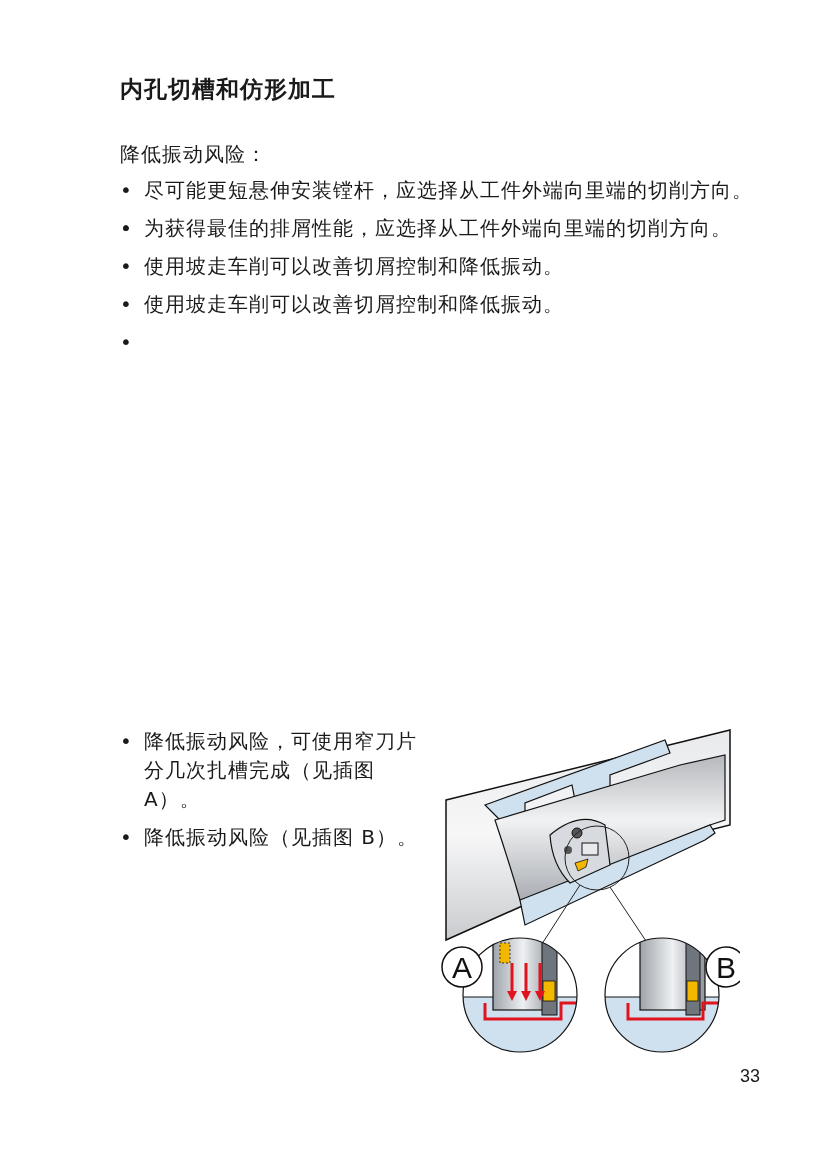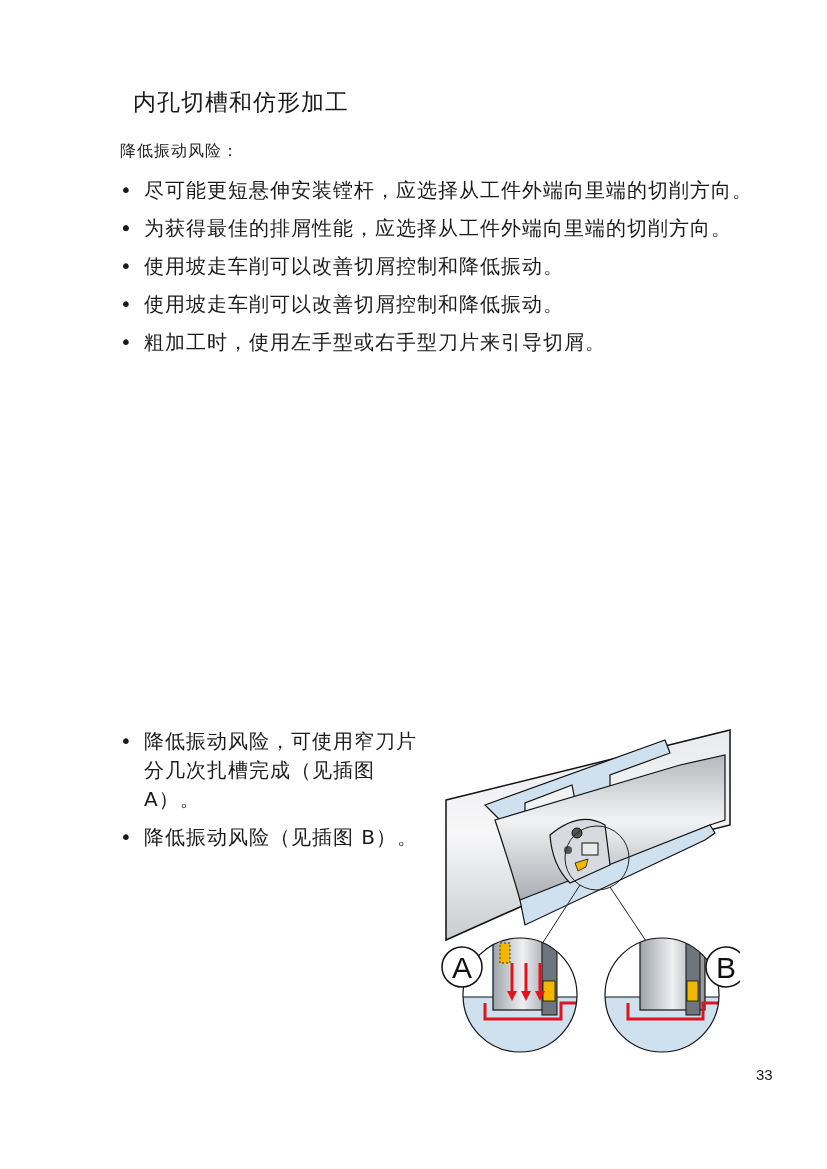--- a/index.html
+++ b/index.html
@@ -1,40 +1,40 @@
 <!DOCTYPE html>
 <html><head>
 <meta charset="utf-8">
 <style>
   html, body { margin: 0; padding: 0; background: #ffffff; }
   body { width: 827px; height: 1169px; position: relative; overflow: hidden;
          font-family: "DejaVu Sans", "Liberation Sans", sans-serif; color: #1a1a1a; }
-  .title { position: absolute; left: 120px; top: 74px; font-size: 23px; letter-spacing: 1px; margin: 13px; font-weight: normal; }
-  .intro { position: absolute; left: 120px; top: 141px; font-size: 16px; letter-spacing: 1px; }
+  .title { position: absolute; left: 120px; top: 74px; font-size: 23px; letter-spacing: 1px; margin: 0; font-weight: bold; }
+  .intro { position: absolute; left: 120px; top: 141px; font-size: 20px; letter-spacing: 1px; }
   .list { position: absolute; left: 120px; margin: 0; padding: 0; list-style: none; font-size: 20px; letter-spacing: 1px; line-height: 29px; }
   .list li { position: relative; padding-left: 24px; margin-bottom: 9px; }
   .list li .bullet { position: absolute; left: 0; top: 0; }
   .list1 { top: 176px; width: 640px; }
   .list2 { top: 727px; width: 310px; }
-  .pagenum { position: absolute; left: 756px; top: 1066px; font-size: 15px; font-family: "Liberation Sans", sans-serif; }
+  .pagenum { position: absolute; left: 740px; top: 1066px; font-size: 18px; font-family: "Liberation Sans", sans-serif; }
   .figure { position: absolute; left: 440px; top: 725px; width: 300px; height: 330px; }
 </style>
 </head>
 <body>
 
 <h1 class="title">内孔切槽和仿形加工</h1>
 <div class="intro">降低振动风险：</div>
 
 <ul class="list list1">
   <li><span class="bullet">•</span><span>尽可能更短悬伸安装镗杆，应选择从工件外端向里端的切削方向。</span></li>
   <li><span class="bullet">•</span></li>
   <li><span class="bullet">•</span><span>为获得最佳的排屑性能，应选择从工件外端向里端的切削方向。</span></li>
   <li><span class="bullet">•</span><span>使用坡走车削可以改善切屑控制和降低振动。</span></li>
   <li><span class="bullet">•</span><span>使用坡走车削可以改善切屑控制和降低振动。</span></li>
-  <li><span class="bullet">•</span><span>粗加工时，使用左手型或右手型刀片来引导切屑。</span></li>
+  <li><span class="bullet">•</span></li>
 </ul>
 
 <ul class="list list2">
   <li><span class="bullet">•</span><span>降低振动风险，可使用窄刀片分几次扎槽完成（见插图 A）。</span></li>
   <li><span class="bullet">•</span><span>降低振动风险（见插图 B）。</span></li>
 </ul>
 
 <div class="figure">
   <svg width="300" height="330" viewBox="0 0 300 330">
     <defs>

